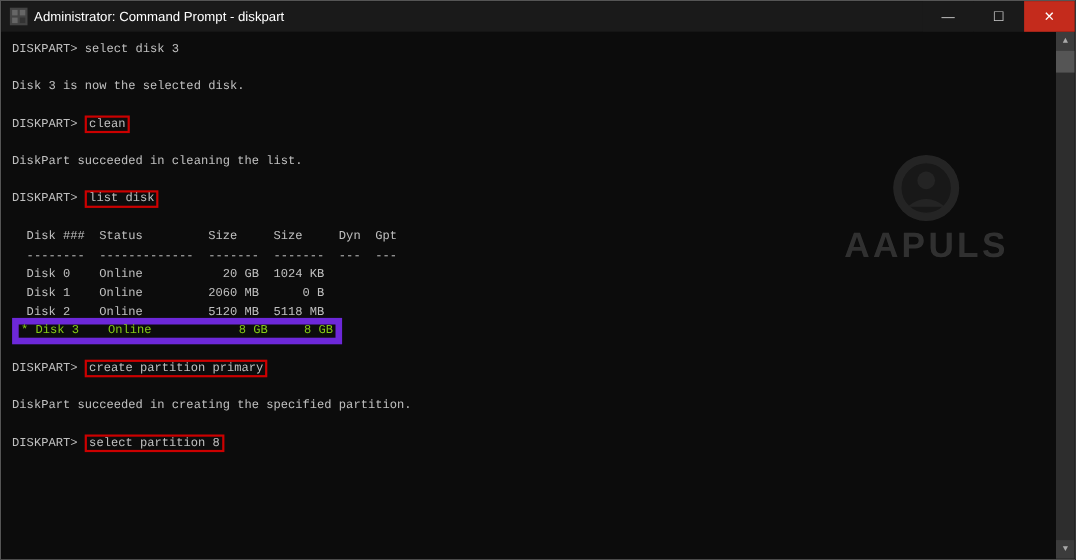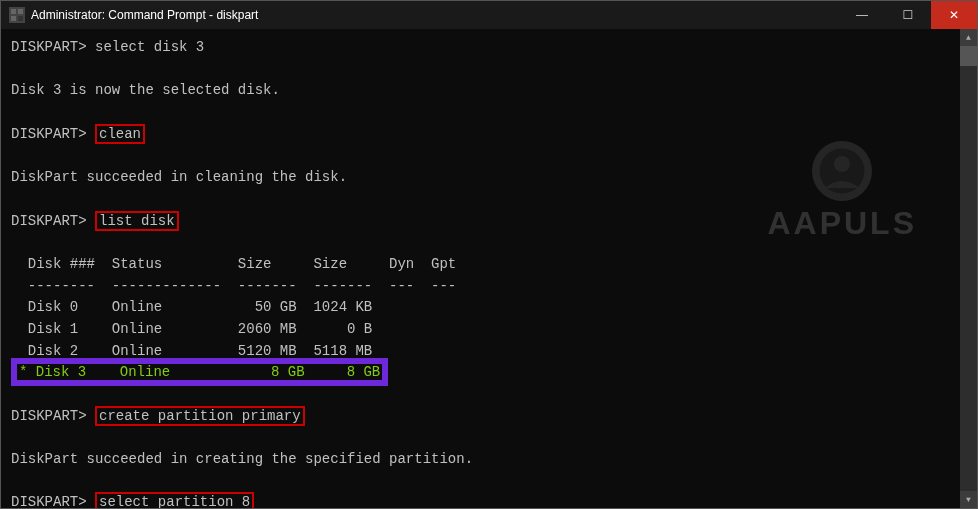--- a/index.html
+++ b/index.html
@@ -85,21 +85,21 @@
       background: #0c0c0c;
       padding: 8px 10px;
       overflow: hidden;
       position: relative;
     }
 
     .line {
       line-height: 1.55;
       white-space: pre;
       color: #c0c0c0;
-      font-size: 14px;
+      font-size: 11px;
     }
 
     .cmd-highlight {
       background: transparent;
       border: 2px solid #cc0000;
       padding: 0 2px;
       color: #c0c0c0;
       display: inline;
     }
 
@@ -219,31 +219,31 @@
     <div class="line">&nbsp;</div>
 
     <div class="line">Disk 3 is now the selected disk.</div>
 
     <div class="line">&nbsp;</div>
 
     <div class="line">DISKPART&gt; <span class="cmd-highlight">clean</span></div>
 
     <div class="line">&nbsp;</div>
 
-    <div class="line">DiskPart succeeded in cleaning the disk.</div>
+    <div class="line">DiskPart succeeded in cleaning the list.</div>
 
     <div class="line">&nbsp;</div>
 
     <div class="line">DISKPART&gt; <span class="cmd-highlight">list disk</span></div>
 
     <div class="line">&nbsp;</div>
 
     <div class="line">  Disk ###  Status         Size     Size     Dyn  Gpt</div>
     <div class="line">  --------  -------------  -------  -------  ---  ---</div>
-    <div class="line">  Disk 0    Online           50 GB  1024 KB</div>
+    <div class="line">  Disk 0    Online           20 GB  1024 KB</div>
     <div class="line">  Disk 1    Online         2060 MB      0 B</div>
     <div class="line">  Disk 2    Online         5120 MB  5118 MB</div>
 
     <div class="line"><span class="disk3-highlight">* Disk 3    Online            8 GB     8 GB</span></div>
 
     <div class="line">&nbsp;</div>
 
     <div class="line">DISKPART&gt; <span class="cmd-highlight">create partition primary</span></div>
 
     <div class="line">&nbsp;</div>

